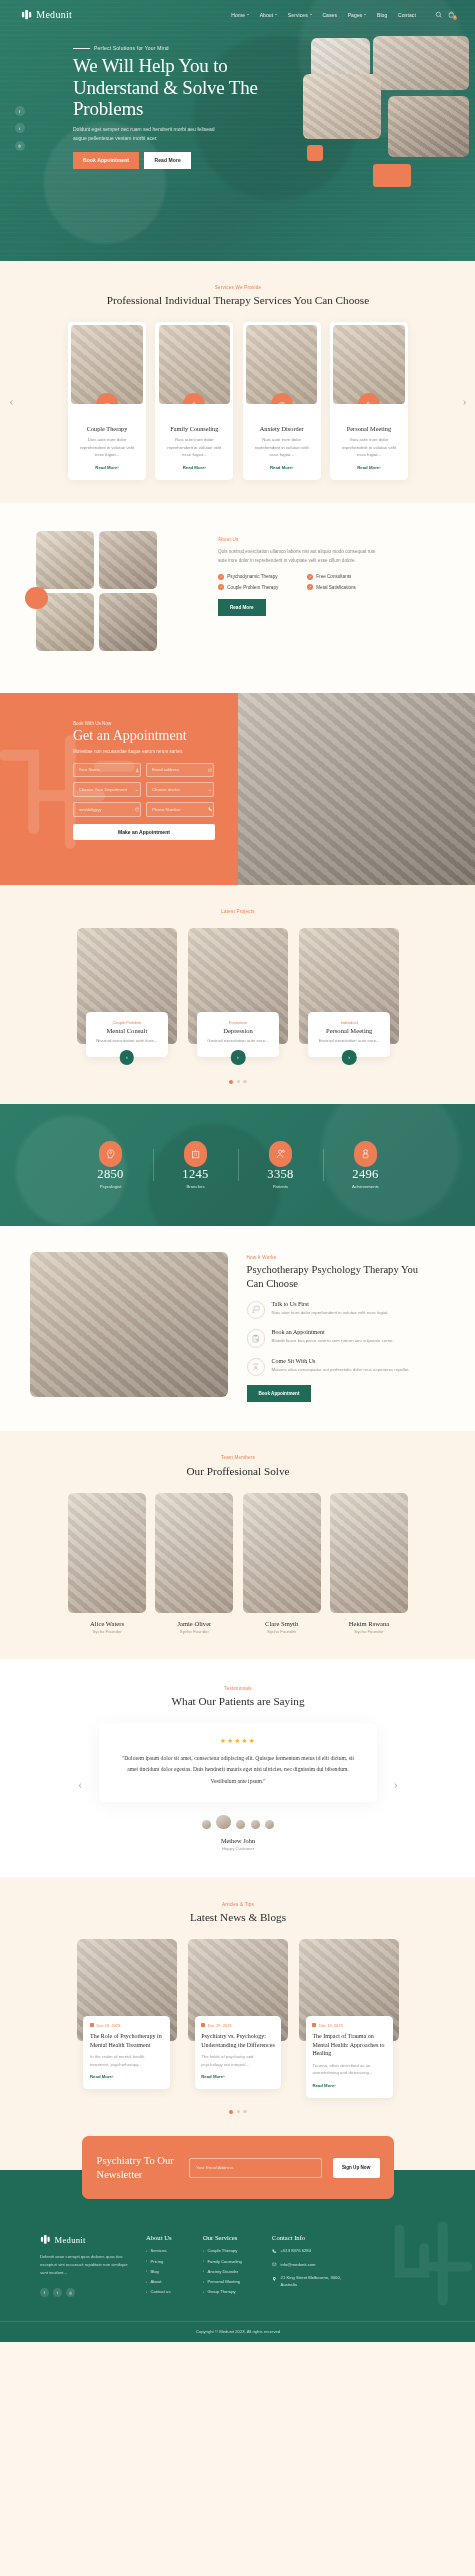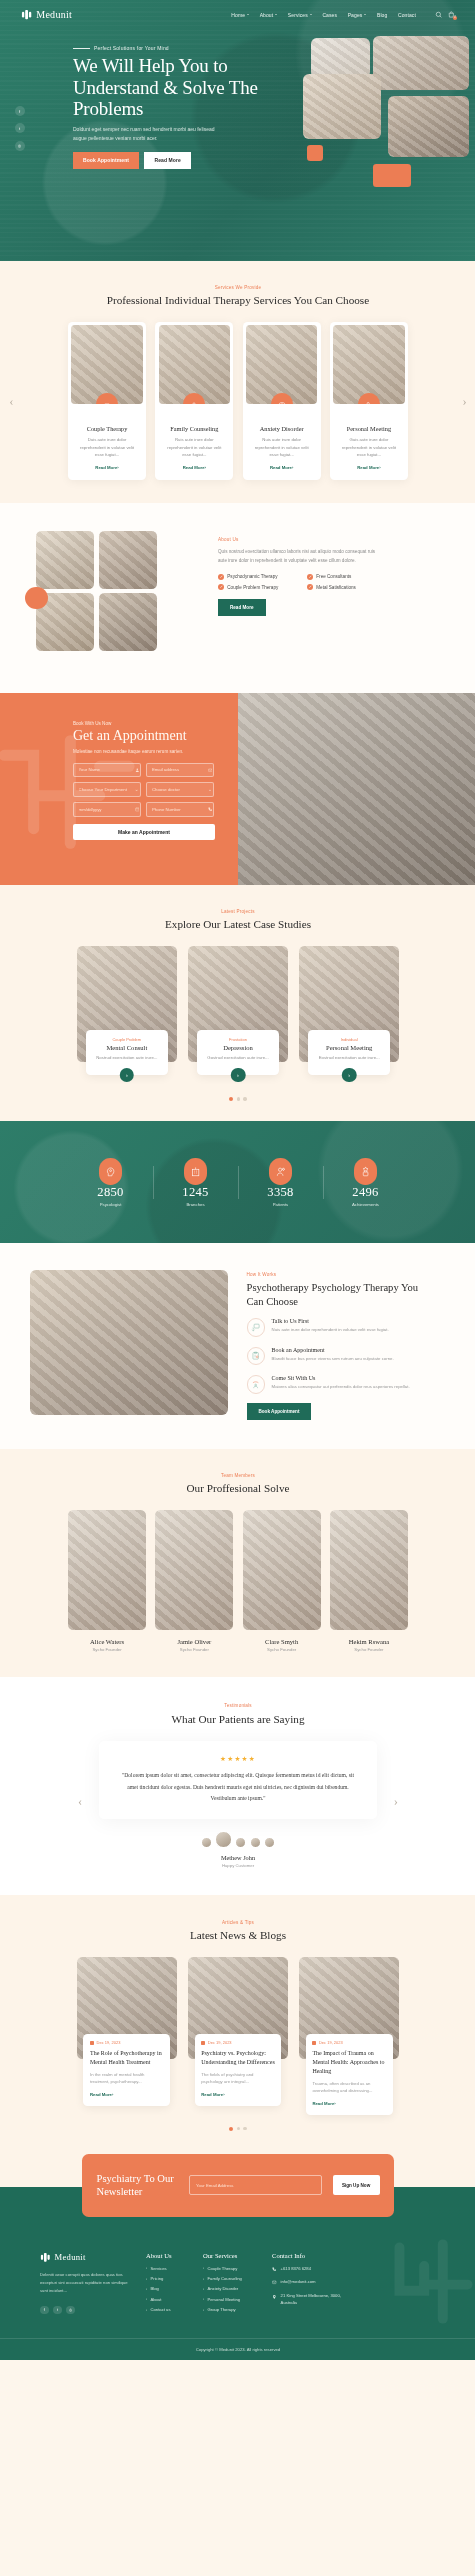--- a/index.html
+++ b/index.html
@@ -440,21 +440,20 @@
       </label>
     </div>
     <button class="btn-submit">Make an Appointment</button>
   </div>
   <div class="appt-photo"></div>
 </section>
 
 <section class="cases cream">
   <div class="sec-head">
     <div class="kicker">Latest Projects</div>
-    <h2 class="sec-title">Explore Our Latest Case Studies</h2>
   </div>
   <div class="case-row">
     <div class="case">
       <div class="case-img"></div>
       <div class="case-body">
         <div class="case-cat">Couple Problem</div>
         <div class="case-title">Mental Consult</div>
         <div class="case-desc">Nostrud exercitation aute irure...</div>
         <span class="case-go">›</span>
       </div>

